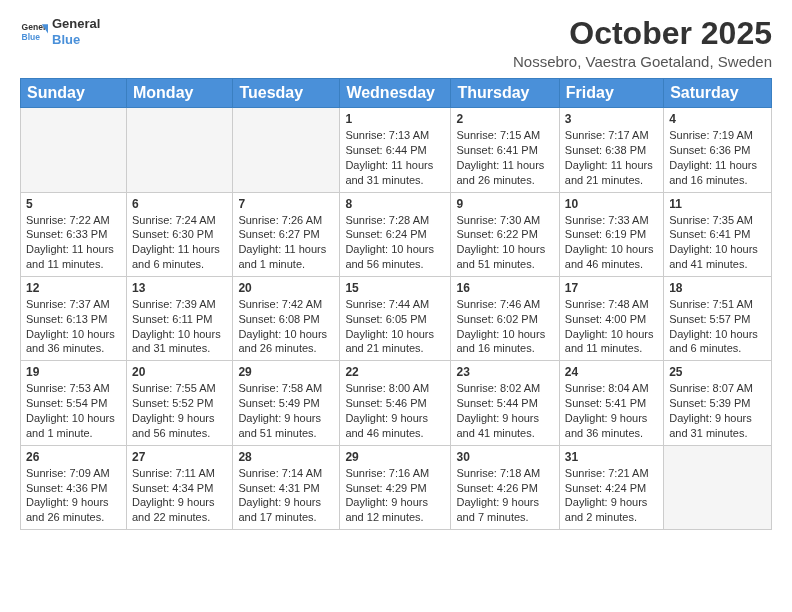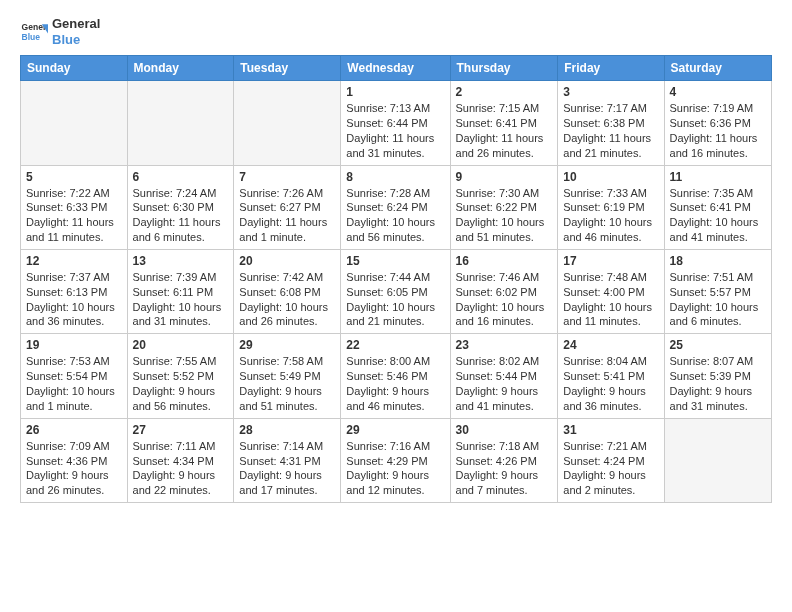--- a/index.html
+++ b/index.html
@@ -51,21 +51,21 @@
       margin-top: 2px;
     }
     .calendar {
       width: 100%;
       border-collapse: collapse;
       border: 1px solid #ccc;
     }
     .calendar th {
       background: #4a90d9;
       color: #fff;
-      font-size: 12px;
+      font-size: 16px;
       font-weight: bold;
       text-align: left;
       padding: 5px 6px;
       border: 1px solid #3a7fc1;
     }
     .calendar td {
       vertical-align: top;
       border: 1px solid #ccc;
       padding: 4px 5px;
       width: 113px;
@@ -97,20 +97,24 @@
       <svg class="logo-icon" viewBox="0 0 36 36" xmlns="http://www.w3.org/2000/svg">
         <rect width="36" height="36" fill="white"></rect>
         <text x="2" y="16" font-family="Arial" font-weight="bold" font-size="11" fill="#333">General</text>
         <text x="2" y="28" font-family="Arial" font-weight="bold" font-size="11" fill="#4a90d9">Blue</text>
         <polygon points="28,8 36,8 36,20" fill="#4a90d9"></polygon>
       </svg>
       <div class="logo-text">
         <div>General</div>
         <div style="color:#4a90d9;">Blue</div>
       </div>
+    </div>
+    <div class="title-block">
+      <div class="calendar-title">October 2025</div>
+      <div class="calendar-subtitle">Nossebro, Vaestra Goetaland, Sweden</div>
     </div>
   </div>
 
   <table class="calendar">
     <thead>
       <tr>
         <th>Sunday</th>
         <th>Monday</th>
         <th>Tuesday</th>
         <th>Wednesday</th>

